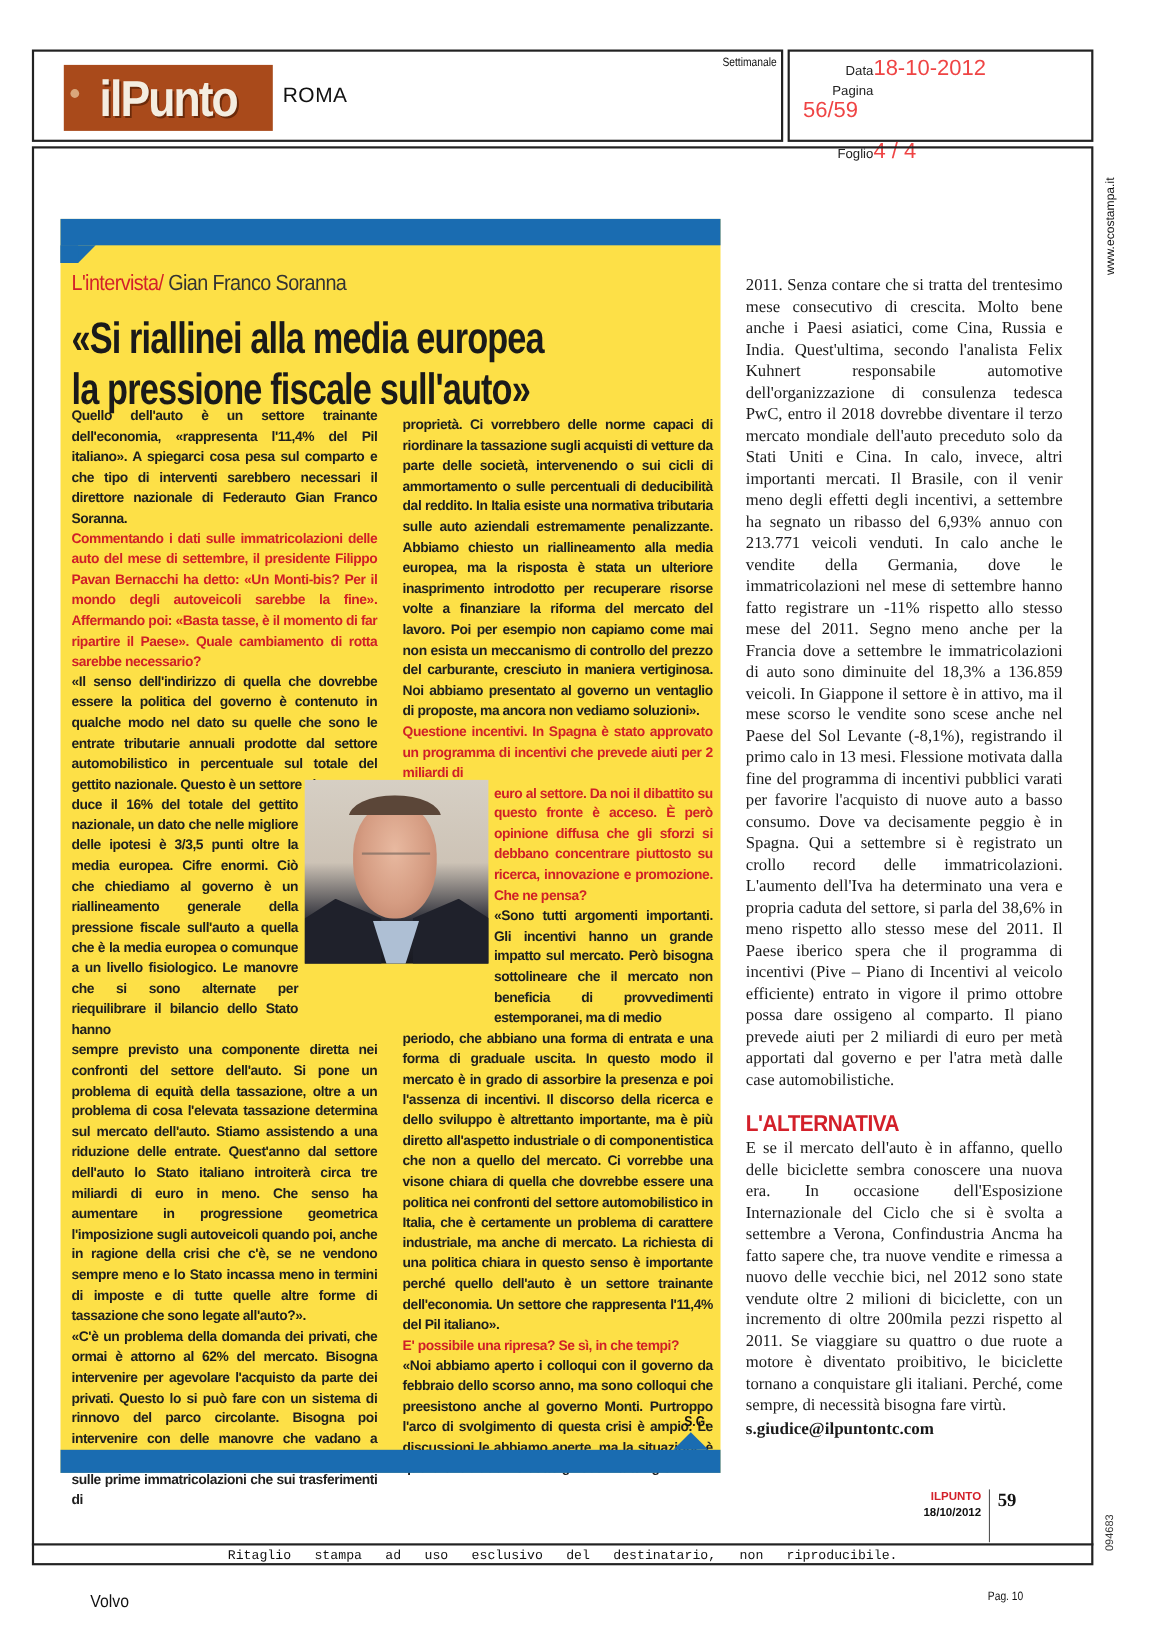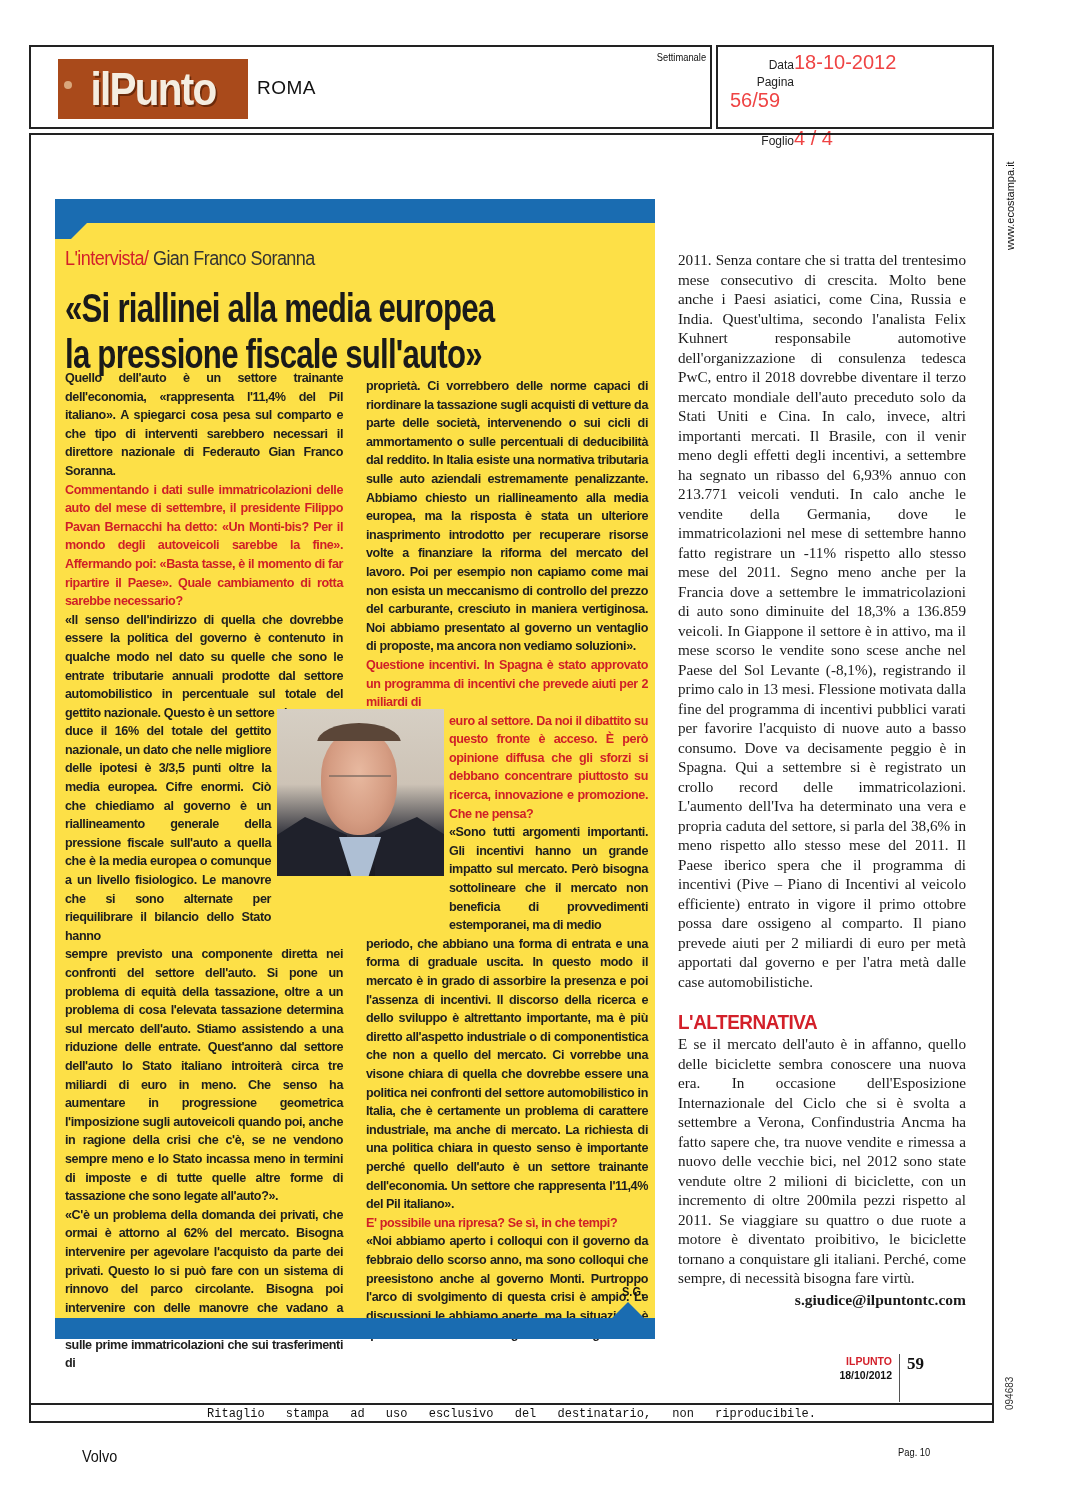--- a/index.html
+++ b/index.html
@@ -62,21 +62,21 @@
   .jacket-l { position: absolute; left: 0; top: 108px; width: 70px; height: 60px; background: #1f212b; clip-path: polygon(40% 0, 100% 30%, 100% 100%, 0 100%, 0 30%); }
   .jacket-r { position: absolute; left: 98px; top: 108px; width: 70px; height: 60px; background: #1f212b; clip-path: polygon(0 30%, 60% 0, 100% 30%, 100% 100%, 0 100%); }
   .sig { position: absolute; left: 565px; top: 1085px; font-size: 13px; font-weight: bold; transform: scaleX(0.85); }
 
   
   .rcol { position: absolute; left: 678px; top: 202px; width: 288px; font-family: "Liberation Serif", serif;
           font-size: 15.2px; line-height: 19.5px; text-align: justify; color: #1a1a1a; hyphens: manual; margin-top: 48px; }
   .rcol p { margin: 0; }
   .rcol h3 { font-family: "Liberation Sans", sans-serif; color: #d3202a; font-size: 21px; font-weight: bold; letter-spacing: -0.5px;
              margin: 19px 0 0 0; line-height: 24px; transform: scaleX(0.9); transform-origin: left; }
-  .email { text-align: right; font-weight: bold; font-size: 15.5px; margin-top: 2px; }
+  .email { font-weight: bold; font-size: 15.5px; margin-top: 2px; }
 
   .footer-pub { position: absolute; left: 814px; top: 1354px; text-align: right; width: 78px; font-size: 10.5px; font-weight: bold; line-height: 14px; }
   .footer-pub .red { color: #d3202a; }
   .footer-sep { position: absolute; left: 899px; top: 1354px; width: 1px; height: 48px; background: #555; }
   .footer-page { position: absolute; left: 907px; top: 1354px; font-family: "Liberation Serif", serif; font-weight: bold; font-size: 17px; }
 
   .below-left { position: absolute; left: 82px; top: 1448px; font-size: 16px; transform: scaleX(0.9); transform-origin: left; }
   .below-right { position: absolute; left: 898px; top: 1446px; font-size: 11px; transform: scaleX(0.85); transform-origin: left; }
 </style>
 </head>

